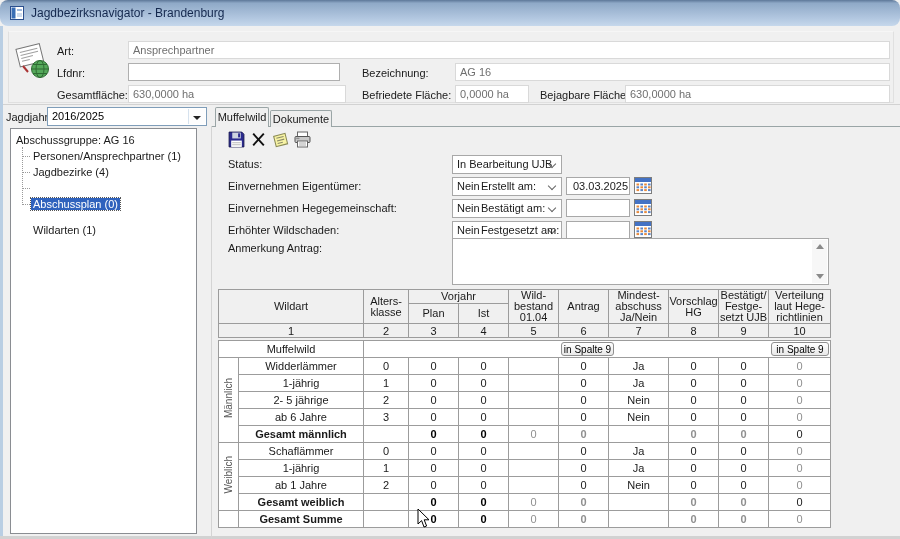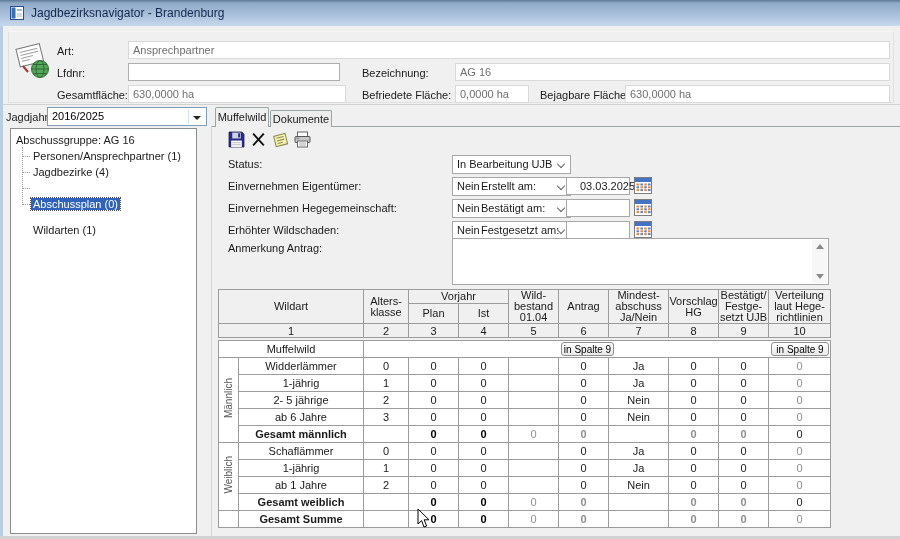--- a/index.html
+++ b/index.html
@@ -1,20 +1,20 @@
 <!DOCTYPE html>
 <html><head>
 <meta charset="utf-8">
 <style>
   html,body{margin:0;padding:0;background:#fff;}
   #window{position:relative;width:900px;height:539px;background:#f0f0f0;overflow:hidden;
           font-family:"Liberation Sans",sans-serif;font-size:11px;color:#1a1a1a;}
   
   .titlebar{position:absolute;left:0;top:0;width:900px;height:26px;
-            background:linear-gradient(180deg,#5d7798 0,#8fa9c7 12%,#b2c7e0 70%,#c6d8ec 100%);}
+            background:linear-gradient(180deg,#5d7798 0,#8fa9c7 12%,#b2c7e0 70%,#c6d8ec 100%);border-radius:8px;}
   .win-icon{position:absolute;left:10px;top:6px;width:14px;height:14px;}
   .title-text{position:absolute;left:31px;top:6px;font-size:12px;color:#14284e;white-space:nowrap;}
   
   .form-panel{position:absolute;left:8px;top:31px;width:884px;height:70px;border:1px solid #e0e0e0;border-top-color:#f6f6f6;}
   .divider{position:absolute;left:0;top:104px;width:900px;height:1px;background:#d2d2d2;}
   .app-icon{position:absolute;left:13px;top:42px;width:40px;height:38px;}
   .lbl{position:absolute;white-space:nowrap;}
   .field{position:absolute;height:18px;box-sizing:border-box;background:#fff;border:1px solid #d9d9d9;
          color:#6f6f6f;padding:2px 4px;white-space:nowrap;overflow:hidden;}
   .field.editable{border-color:#afafaf;color:#000;}
@@ -38,26 +38,26 @@
   
   .tabpage-top{position:absolute;left:211px;top:126px;width:689px;height:1px;background:#9aa5a6;}
   .tabpage-left{position:absolute;left:211px;top:126px;width:1px;height:413px;background:#d4d4d4;}
   .tab{position:absolute;box-sizing:border-box;border:1px solid #9aa5a6;border-bottom:none;
        border-radius:2px 2px 0 0;background:#f1f1f1;text-align:center;padding-top:3px;}
   .tab.active{top:107px;height:20px;background:#f0f0f0;z-index:3;}
   .tab.inactive{top:110px;height:17px;padding-top:2px;background:#ededed;}
   
   .tbtn{position:absolute;top:131px;width:17px;height:17px;cursor:default;}
   
-  .dd{position:absolute;left:452px;width:119px;height:19px;box-sizing:border-box;background:#fff;
+  .dd{position:absolute;left:452px;width:110px;height:19px;box-sizing:border-box;background:#fff;
       border:1px solid #a8a8a8;padding:2px 18px 0 4px;white-space:nowrap;overflow:hidden;}
   .dd::after{content:"";position:absolute;right:6px;top:5px;width:5px;height:5px;
              border-right:1px solid #666;border-bottom:1px solid #666;transform:rotate(45deg);}
   .datefield{position:absolute;left:566px;width:64px;height:18px;box-sizing:border-box;background:#fff;
-             border:1px solid #a8a8a8;padding:2px 13px;}
+             border:1px solid #a8a8a8;padding:2px 6px;}
   .calbtn{position:absolute;left:634px;width:18px;height:17px;}
   .anm{position:absolute;left:452px;top:238px;width:377px;height:47px;box-sizing:border-box;
        background:#fff;border:1px solid #a8a8a8;}
   .anm .sb{position:absolute;right:1px;top:1px;bottom:1px;width:15px;background:#f7f7f7;}
   .anm .au{position:absolute;left:4px;top:4px;width:0;height:0;border-left:4px solid transparent;
            border-right:4px solid transparent;border-bottom:5px solid #8a8a8a;}
   .anm .ad{position:absolute;left:4px;bottom:4px;width:0;height:0;border-left:4px solid transparent;
            border-right:4px solid transparent;border-top:5px solid #8a8a8a;}
   
   table{border-collapse:collapse;table-layout:fixed;}

